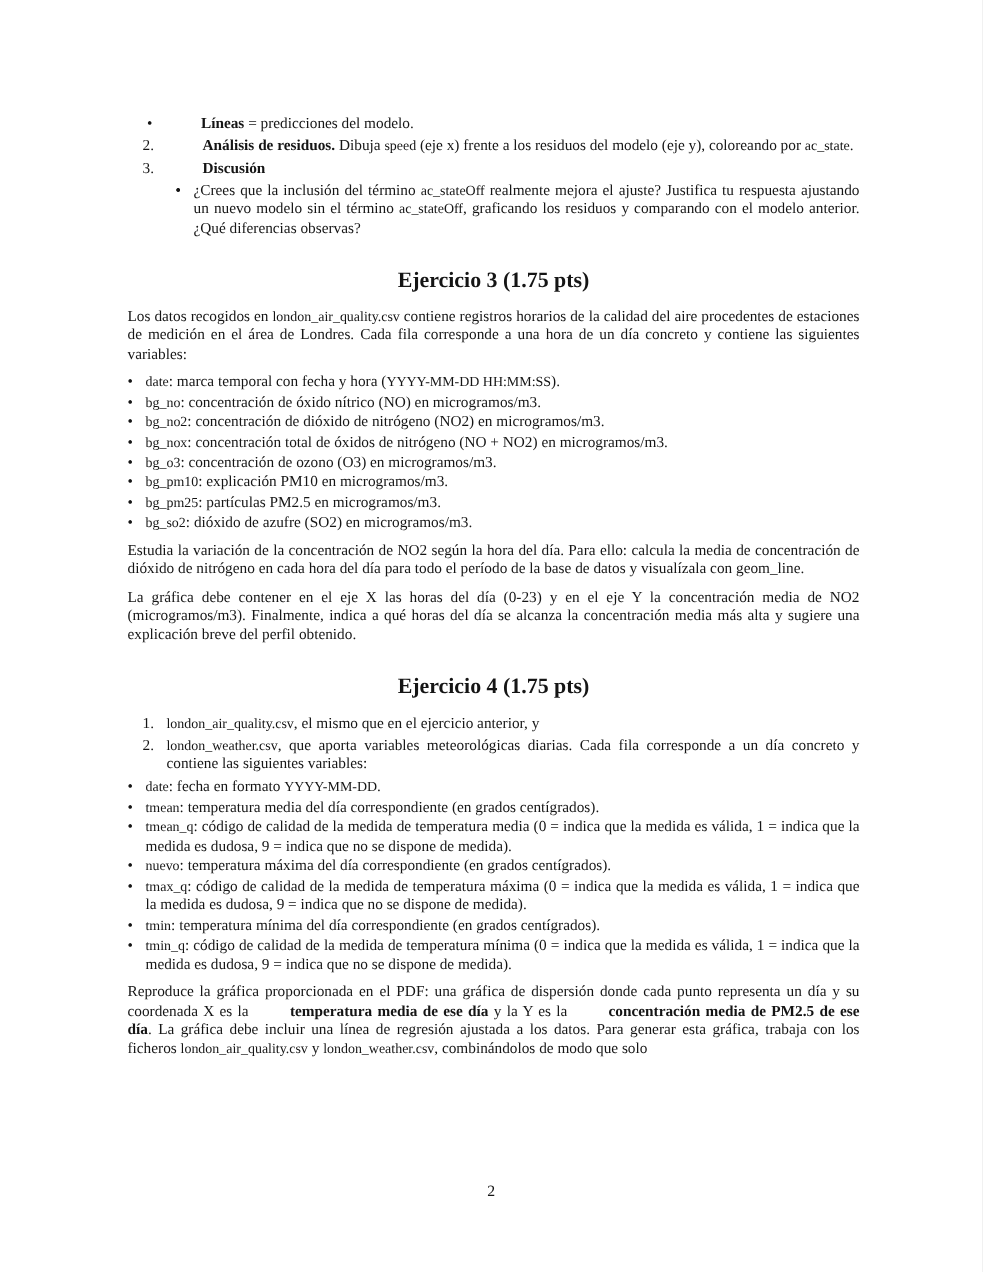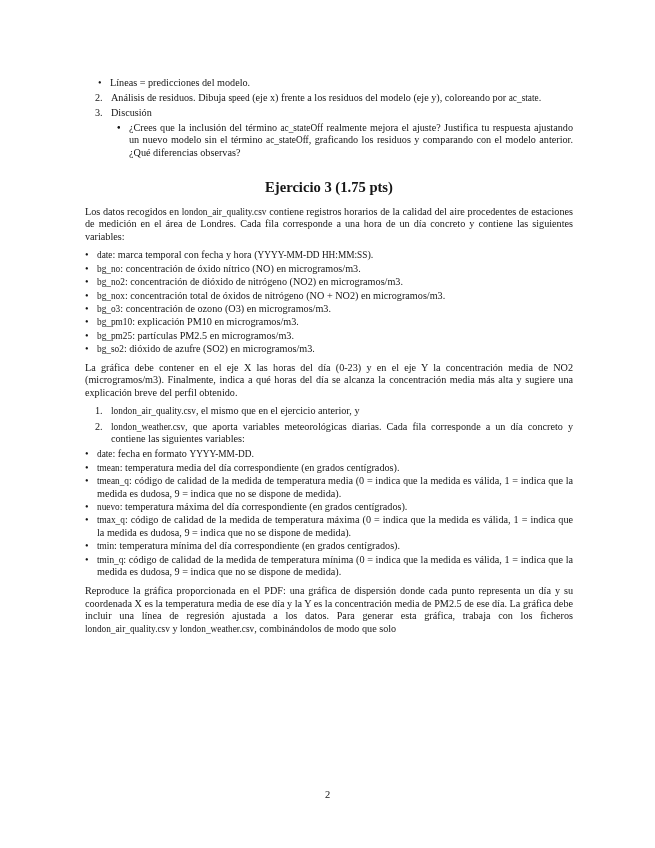--- a/index.html
+++ b/index.html
@@ -39,21 +39,21 @@
   }
   .li.tight { margin: 0.8px 0; }
   .li .marker {
     position: absolute;
     left: 0;
     top: 0;
   }
   .li-b1 { margin-left: 13px; padding-left: 12px; }
   .li-b2 { margin-left: 32px; padding-left: 12px; }
   .li-n1 { margin-left: 10px; padding-left: 16px; }
-  .bold { font-weight: 400; }
+  .bold { font-weight: 700; margin-left: 24px; }
   .code {
     font-family: Liberation Serif, serif;
     font-size: 9.3px;
   }
   .footer {
     position: absolute;
     left: 0;
     right: 0;
     top: 789px;
     text-align: center;
@@ -73,21 +73,23 @@
       <div class="blk heading">Ejercicio 3 (1.75 pts)</div>
       <div class="blk p"><span>Los datos recogidos en </span><span class="code">london_air_quality.csv</span><span> contiene registros horarios de la calidad del aire procedentes de estaciones de medición en el área de Londres. Cada fila corresponde a una hora de un día concreto y contiene las siguientes variables:</span></div>
       <div class="blk li li-b1 tight"><span class="marker">•</span><span class="code">date</span><span>: marca temporal con fecha y hora (</span><span class="code">YYYY-MM-DD HH:MM:SS</span><span>).</span></div>
       <div class="blk li li-b1 tight"><span class="marker">•</span><span class="code">bg_no</span><span>: concentración de óxido nítrico (NO) en microgramos/m3.</span></div>
       <div class="blk li li-b1 tight"><span class="marker">•</span><span class="code">bg_no2</span><span>: concentración de dióxido de nitrógeno (NO2) en microgramos/m3.</span></div>
       <div class="blk li li-b1 tight"><span class="marker">•</span><span class="code">bg_nox</span><span>: concentración total de óxidos de nitrógeno (NO + NO2) en microgramos/m3.</span></div>
       <div class="blk li li-b1 tight"><span class="marker">•</span><span class="code">bg_o3</span><span>: concentración de ozono (O3) en microgramos/m3.</span></div>
       <div class="blk li li-b1 tight"><span class="marker">•</span><span class="code">bg_pm10</span><span>: explicación PM10 en microgramos/m3.</span></div>
       <div class="blk li li-b1 tight"><span class="marker">•</span><span class="code">bg_pm25</span><span>: partículas PM2.5 en microgramos/m3.</span></div>
       <div class="blk li li-b1 tight"><span class="marker">•</span><span class="code">bg_so2</span><span>: dióxido de azufre (SO2) en microgramos/m3.</span></div>
+      <div class="blk p"><span>Estudia la variación de la concentración de NO2 según la hora del día. Para ello: calcula la media de concentración de dióxido de nitrógeno en cada hora del día para todo el período de la base de datos y visualízala con geom_line.</span></div>
       <div class="blk p"><span>La gráfica debe contener en el eje X las horas del día (0-23) y en el eje Y la concentración media de NO2 (microgramos/m3). Finalmente, indica a qué horas del día se alcanza la concentración media más alta y sugiere una explicación breve del perfil obtenido.</span></div>
+      <div class="blk heading">Ejercicio 4 (1.75 pts)</div>
       <div class="blk li li-n1"><span class="marker">1.</span><span class="code">london_air_quality.csv</span><span>, el mismo que en el ejercicio anterior, y</span></div>
       <div class="blk li li-n1"><span class="marker">2.</span><span class="code">london_weather.csv</span><span>, que aporta variables meteorológicas diarias. Cada fila corresponde a un día concreto y contiene las siguientes variables:</span></div>
       <div class="blk li li-b1 tight"><span class="marker">•</span><span class="code">date</span><span>: fecha en formato </span><span class="code">YYYY-MM-DD</span><span>.</span></div>
       <div class="blk li li-b1 tight"><span class="marker">•</span><span class="code">tmean</span><span>: temperatura media del día correspondiente (en grados centígrados).</span></div>
       <div class="blk li li-b1 tight"><span class="marker">•</span><span class="code">tmean_q</span><span>: código de calidad de la medida de temperatura media (0 = indica que la medida es válida, 1 = indica que la medida es dudosa, 9 = indica que no se dispone de medida).</span></div>
       <div class="blk li li-b1 tight"><span class="marker">•</span><span class="code">nuevo</span><span>: temperatura máxima del día correspondiente (en grados centígrados).</span></div>
       <div class="blk li li-b1 tight"><span class="marker">•</span><span class="code">tmax_q</span><span>: código de calidad de la medida de temperatura máxima (0 = indica que la medida es válida, 1 = indica que la medida es dudosa, 9 = indica que no se dispone de medida).</span></div>
       <div class="blk li li-b1 tight"><span class="marker">•</span><span class="code">tmin</span><span>: temperatura mínima del día correspondiente (en grados centígrados).</span></div>
       <div class="blk li li-b1 tight"><span class="marker">•</span><span class="code">tmin_q</span><span>: código de calidad de la medida de temperatura mínima (0 = indica que la medida es válida, 1 = indica que la medida es dudosa, 9 = indica que no se dispone de medida).</span></div>
       <div class="blk p"><span>Reproduce la gráfica proporcionada en el PDF: una gráfica de dispersión donde cada punto representa un día y su coordenada X es la </span><span class="bold">temperatura media de ese día</span><span> y la Y es la </span><span class="bold">concentración media de PM2.5 de ese día</span><span>. La gráfica debe incluir una línea de regresión ajustada a los datos. Para generar esta gráfica, trabaja con los ficheros </span><span class="code">london_air_quality.csv</span><span> y </span><span class="code">london_weather.csv</span><span>, combinándolos de modo que solo</span></div>

